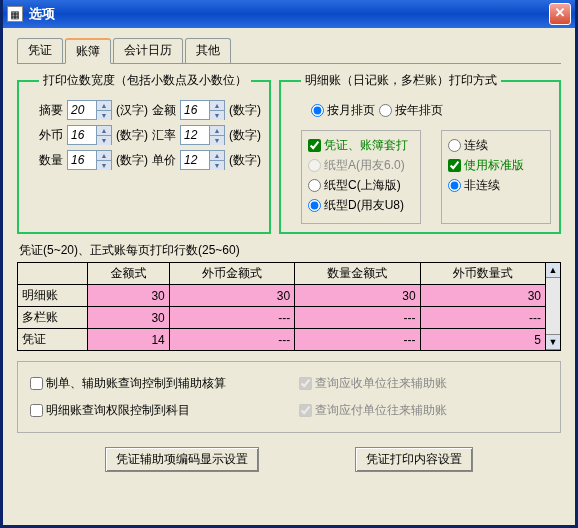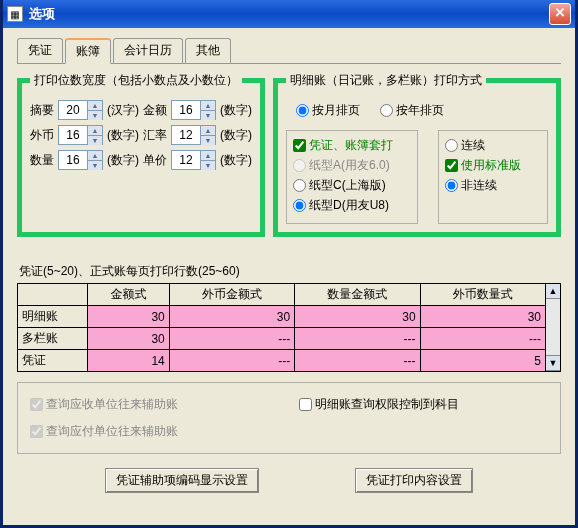--- a/index.html
+++ b/index.html
@@ -12,37 +12,37 @@
   .close-btn { width: 22px; height: 22px; background: linear-gradient(to bottom, #f5a6a0, #d64b32); border: 1px solid #fff; border-radius: 3px; color: #fff; font-weight: bold; text-align: center; line-height: 18px; font-size: 13px; }
   
   .content { padding: 10px 14px; }
   
   .tabs { display: flex; border-bottom: 1px solid #919b9c; margin-bottom: 8px; }
   .tab { padding: 3px 10px; border: 1px solid #919b9c; border-bottom: none; background: #ece9d8; margin-right: 2px; border-radius: 3px 3px 0 0; position:relative; font-size:12px;}
   .tab.active { background: #ece9d8; border-bottom: 1px solid #ece9d8; margin-bottom: -1px; border-top: 2px solid #f4a460;}
   
   .row1 { display: flex; gap: 8px; }
   
-  fieldset { border: 5px solid #22c55e; padding: 6px 8px 8px 8px; margin-bottom: 20px; }
+  fieldset { border: 2px solid #22c55e; padding: 6px 8px 8px 20px; margin-bottom: 2px; }
   legend { font-size: 12px; padding: 0 4px; }
   
   .field-row { display: flex; align-items: center; margin: 5px 0; gap: 4px; font-size:12px;}
   .field-row label { white-space: nowrap; }
   
   .spinner { display: inline-flex; border: 1px solid #7f9db9; background: #fff; height: 20px; }
-  .spinner input { border: none; width: 28px; text-align: center; padding: 0 3px; font-size: 12px; outline:none; }
+  .spinner input { border: none; width: 28px; text-align: left; padding: 0 3px; font-size: 12px; outline:none;font-style:italic; }
   .spinner .arrows { width: 15px; display: flex; flex-direction: column; }
   .spinner .arrows div { flex: 1; background: #dbe3ee; border-left: 1px solid #7f9db9; font-size: 7px; text-align: center; line-height: 9px; color:#4a6da7;}
   .spinner .arrows div:first-child { border-bottom: 1px solid #7f9db9; }
   
   .gb-print { width: 210px; }
   .gb-detail { flex: 1; }
   .gb-right { width: 110px; }
   
-  .radio-row { display: flex; gap: 20px; margin: 4px 0 6px 10px; }
+  .radio-row { display: flex; gap: 4px; margin: 4px 0 6px 10px; }
   .chk { display: flex; align-items: center; gap: 3px; margin: 3px 0; font-size:12px;}
   .chk input[type=checkbox], .chk input[type=radio] { width:13px; height:13px;}
   .chk.disabled { color: #888; }
   .chk.green { color: #008000; }
   .chk.green input[type=checkbox]{ accent-color:#008000;}
   
   .sub-box { border: 1px solid #b0b0b0; padding: 3px 6px 6px 6px; margin-top: 2px; }
   .sub-inner { display:flex; gap:20px;}
   
   .table-title { margin: 6px 0 3px 2px; font-size:12px;}
@@ -228,20 +228,24 @@
     </tbody>
         </table>
     <div class="table-scroll">
           <div>▲</div>
           <div class="track"></div>
           <div>▼</div>
         </div>
     </div>
 
     <div class="lower-checks">
+      <label class="chk">
+          <input type="checkbox" style=""> 
+          <span>制单、辅助账查询控制到辅助核算</span>
+        </label>
       <label class="chk disabled">
           <input type="checkbox" checked="" disabled="" style=""> 
           <span>查询应收单位往来辅助账</span>
         </label>
       <label class="chk">
           <input type="checkbox" style=""> 
           <span>明细账查询权限控制到科目</span>
         </label>
       <label class="chk disabled">
           <input type="checkbox" checked="" disabled="" style=""> 

